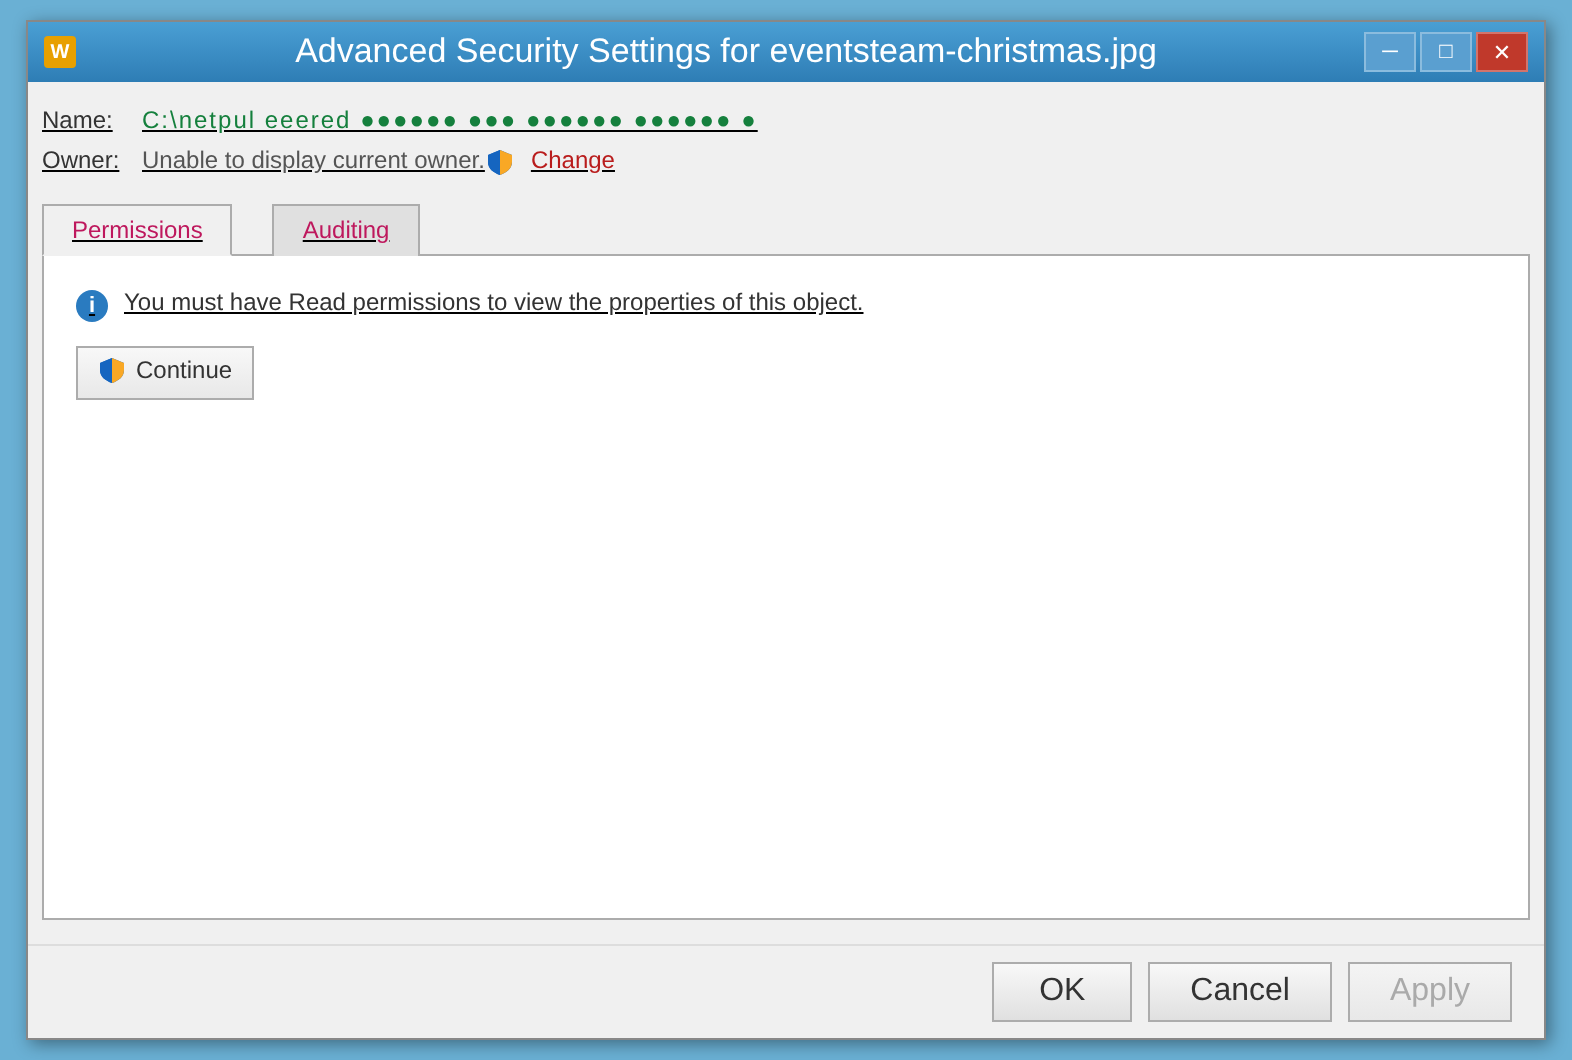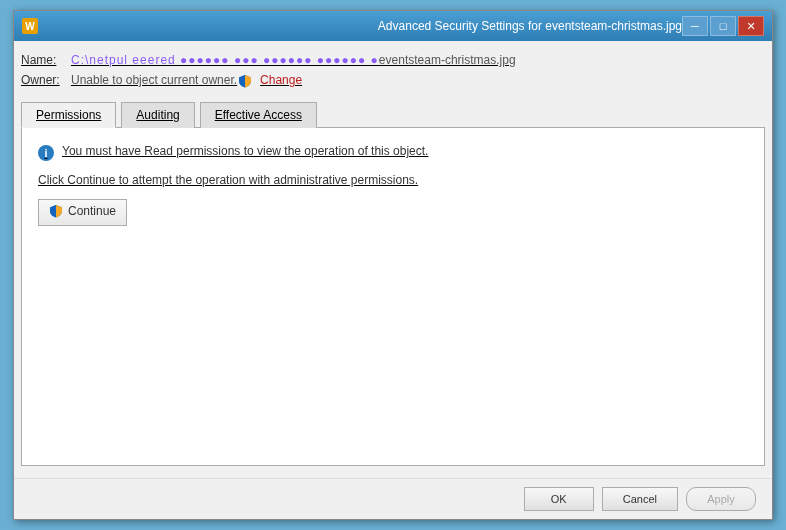--- a/index.html
+++ b/index.html
@@ -51,22 +51,22 @@
       align-items: center;
       justify-content: center;
       font-size: 10px;
       color: white;
       font-weight: bold;
       flex-shrink: 0;
     }
 
     .titlebar-title {
       flex: 1;
-      text-align: right;
-      font-size: 12px;
+      text-align: center;
+      font-size: 17px;
     }
 
     .titlebar-controls {
       display: flex;
       gap: 2px;
     }
 
     .titlebar-btn {
       width: 26px;
       height: 20px;
@@ -105,21 +105,21 @@
       color: #333;
       font-weight: normal;
     }
 
     .info-value {
       color: #555;
       font-size: 12px;
     }
 
     .info-value.blurred {
-      color: #8b5cf6;
+      color: #15803d;
       letter-spacing: 1px;
     }
 
     .change-link {
       color: #b91c1c;
       cursor: pointer;
       text-decoration: none;
       font-size: 12px;
       margin-left: 4px;
     }
@@ -140,22 +140,22 @@
       margin-top: 6px;
     }
 
     .tab {
       padding: 5px 14px;
       border: 1px solid #acacac;
       border-bottom: none;
       background: #e0e0e0;
       cursor: pointer;
       font-size: 12px;
-      color: #000000;
-      margin-right: 5px;
+      color: #be185d;
+      margin-right: 20px;
       position: relative;
       top: 1px;
     }
 
     .tab.active {
       background: #f0f0f0;
       border-bottom: 1px solid #f0f0f0;
       font-weight: 500;
       z-index: 1;
     }
@@ -229,30 +229,29 @@
       background: #f0f0f0;
       border-top: 1px solid #ddd;
       flex-shrink: 0;
     }
 
     .footer-btn {
       padding: 5px 20px;
       border: 1px solid #acacac;
       background: linear-gradient(to bottom, #f8f8f8, #e0e0e0);
       cursor: pointer;
-      font-size: 11px;
+      font-size: 16px;
       color: #333;
       min-width: 70px;
     }
 
     .footer-btn:disabled {
       color: #aaa;
       background: linear-gradient(to bottom, #f4f4f4, #e8e8e8);
       cursor: default;
-      border-radius: 10px;
     }
 
     .owner-row {
       display: flex;
       align-items: flex-start;
     }
   </style>
 </head>
 <body>
 
@@ -268,52 +267,49 @@
       <button class="titlebar-btn">□</button>
       <button class="titlebar-btn close">✕</button>
     </div>
   </div>
 
   <div class="content">
 
     <div class="info-row">
       <span class="info-label">Name:</span>
       <span class="info-value blurred">C:\netpul eeered ●●●●●● ●●● ●●●●●● ●●●●●● ●</span>
-      <span class="info-value">eventsteam-christmas.jpg</span>
     </div>
 
     <div class="info-row owner-row">
       <span class="info-label">Owner:</span>
-      <span class="info-value">Unable to object current owner.</span>
+      <span class="info-value">Unable to display current owner.</span>
 
       <span class="shield-icon-small">
         <svg width="14" height="14" viewBox="0 0 14 14">
           <path d="M7 1 L13 3.5 L13 7 C13 10.5 10 12.5 7 13.5 C4 12.5 1 10.5 1 7 L1 3.5 Z" fill="#1565c0"></path>
           <path d="M7 1 L13 3.5 L13 7 C13 10.5 10 12.5 7 13.5" fill="#f9a825"></path>
           <path d="M7 1 L1 3.5 L1 7 C1 10.5 4 12.5 7 13.5" fill="#1565c0"></path>
         </svg>
       </span>
       <a class="change-link">Change</a>
     </div>
 
     <div class="tabs-container">
       <div class="tab active">Permissions</div>
       <div class="tab">Auditing</div>
-      <div class="tab">Effective Access</div>
     </div>
 
     <div class="tab-content">
       
       <div class="info-message">
         <div class="info-circle">i</div>
-        <span class="info-text">You must have Read permissions to view the operation of this object.</span>
+        <span class="info-text">You must have Read permissions to view the properties of this object.</span>
       </div>
 
       
-      <div class="continue-instruction">Click Continue to attempt the operation with administrative permissions.</div>
 
       
       <button class="continue-btn">
         <span class="continue-shield">
           <svg width="14" height="14" viewBox="0 0 14 14">
             <path d="M7 1 L13 3.5 L13 7 C13 10.5 10 12.5 7 13.5 C4 12.5 1 10.5 1 7 L1 3.5 Z" fill="#1565c0"></path>
             <path d="M7 1 L13 3.5 L13 7 C13 10.5 10 12.5 7 13.5" fill="#f9a825"></path>
             <path d="M7 1 L1 3.5 L1 7 C1 10.5 4 12.5 7 13.5" fill="#1565c0"></path>
           </svg>
         </span>

